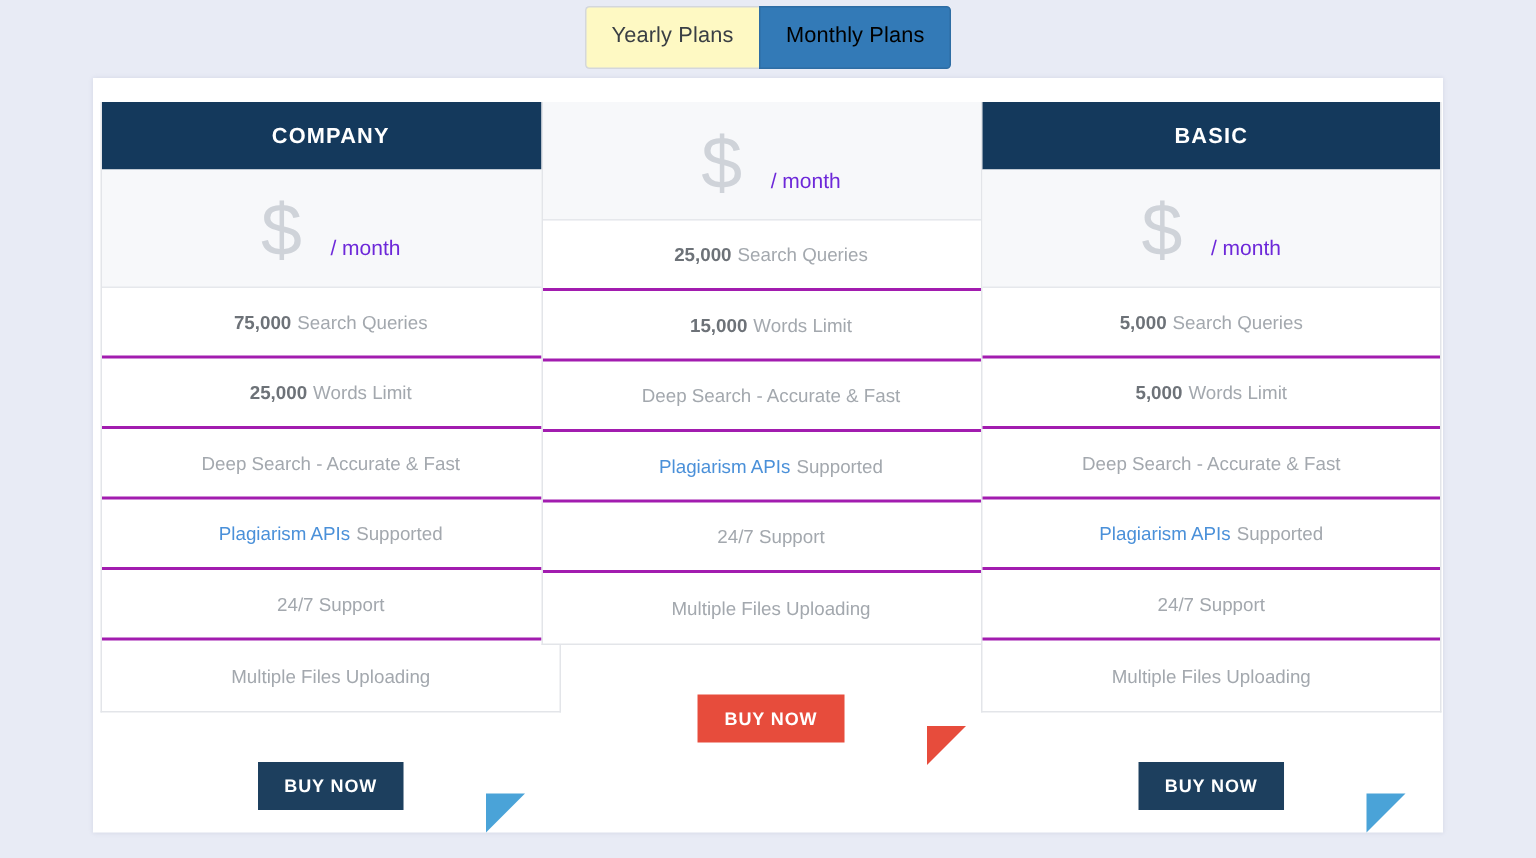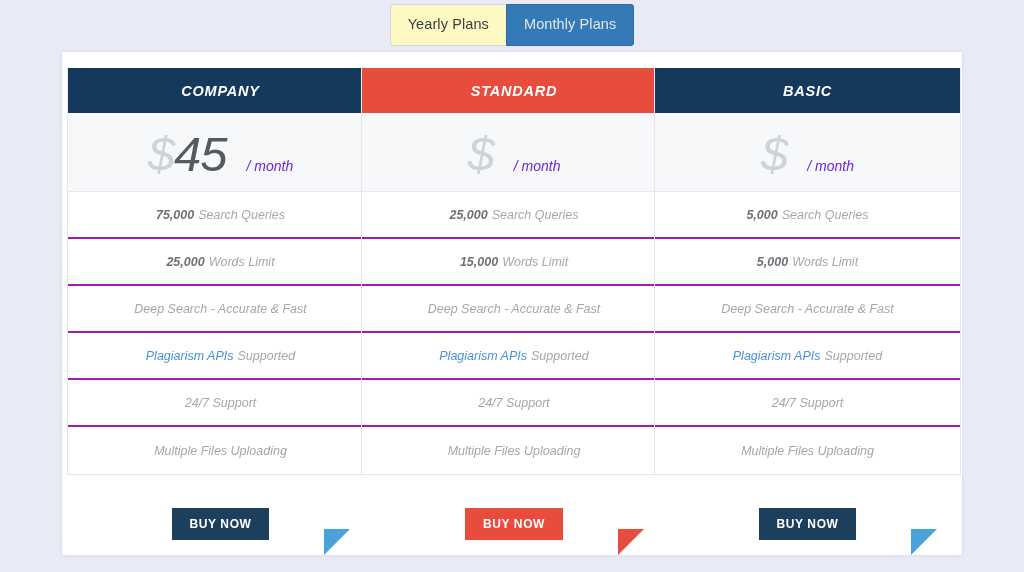--- a/index.html
+++ b/index.html
@@ -37,21 +37,21 @@
   }
   .toggle-btn.inactive {
     background: #fef9c3;
     color: #3a3f44;
     border: 1px solid #d4d7dc;
     border-right: none;
     border-radius: 3px 0 0 3px;
   }
   .toggle-btn.active {
     background: #337ab7;
-    color: #e5e5e5;
+    color: #000000;
     border: 1px solid #2e6da4;
     border-radius: 0 3px 3px 0;
     text-align: right;
   }
 
   
   .panel {
     position: absolute;
     left: 62px;
     top: 52px;
@@ -76,21 +76,20 @@
     flex-direction: column;
     align-items: center;
   }
 
   .card {
     width: 307px;
     box-sizing: border-box;
     border: 1px solid #e3e5e9;
     border-top: none;
     background: #ffffff;
-    font-style: italic;
   }
 
   .card-header {
     height: 45px;
     display: flex;
     align-items: center;
     justify-content: center;
     color: #ffffff;
     font-size: 14.5px;
     font-weight: bold;
@@ -208,21 +207,20 @@
 </div>
 
 <div class="panel">
   <div class="cards" id="cards">
       <div class="card-col">
         <div class="card">
           <div class="card-header dark">COMPANY</div>
           <div class="price-box">
             <div class="price-inner">
               <span class="currency">$</span>
-              <span class="amount">45</span>
               <span class="period">/ month</span>
             </div>
           </div>
           <div class="feature">
             <span class="strong">75,000</span>
             <span>Search Queries</span>
           </div>
           <div class="feature">
             <span class="strong">25,000</span>
             <span>Words Limit</span>
@@ -241,21 +239,20 @@
             <span>Multiple Files Uploading</span>
           </div>
         </div>
         <div class="buy-row">
           <button class="buy-btn dark">BUY NOW</button>
           <div class="corner-tri blue"></div>
         </div>
       </div>
       <div class="card-col">
         <div class="card">
-          <div class="card-header red">STANDARD</div>
           <div class="price-box">
             <div class="price-inner">
               <span class="currency">$</span>
               <span class="period">/ month</span>
             </div>
           </div>
           <div class="feature">
             <span class="strong">25,000</span>
             <span>Search Queries</span>
           </div>

